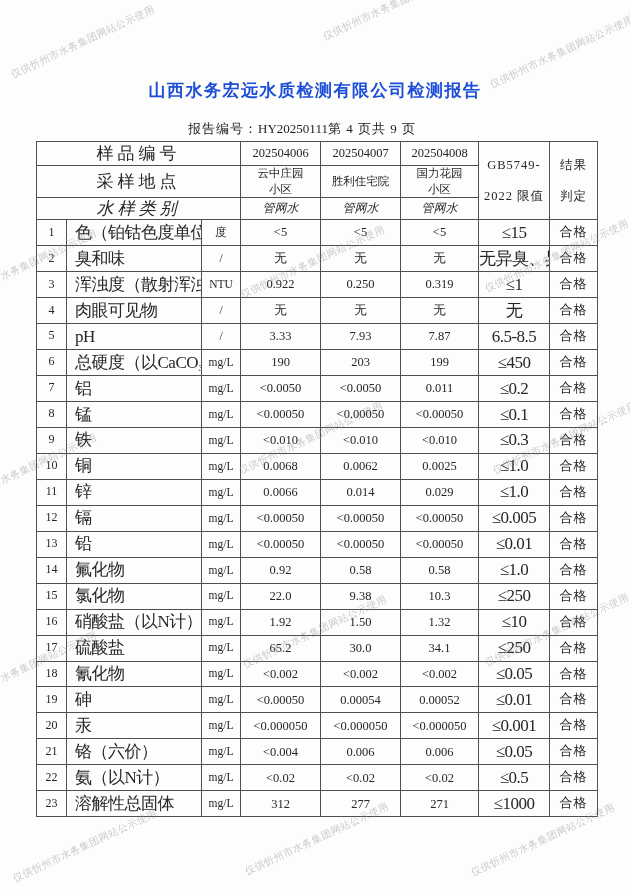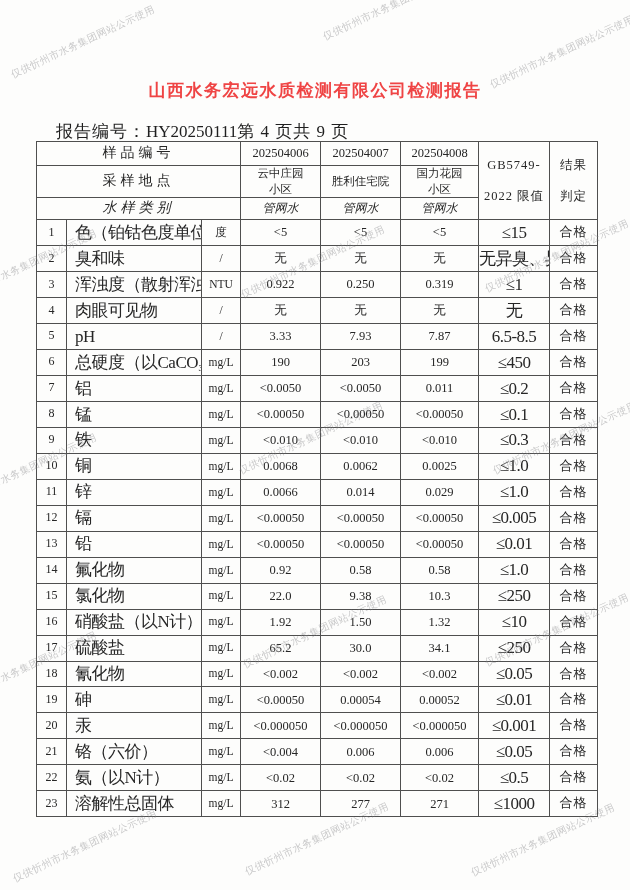--- a/index.html
+++ b/index.html
@@ -8,43 +8,43 @@
     background:#fdfdfc;
     font-family:"Liberation Serif","DejaVu Serif",serif;
     color:#262626;
     position:relative;
     overflow:hidden;
   }
   .page{position:absolute;inset:0;}
   .title{
     position:absolute;top:79px;left:0;width:100%;
     text-align:center;font-size:17px;font-weight:bold;
-    letter-spacing:1.5px;color:#ef4444;
+    letter-spacing:1.5px;color:#1d4ed8;
   }
   .meta{
-    position:absolute;top:120px;left:56px;width:510px;
-    display:flex;justify-content:flex-start;
-    font-size:17px;color:#1f1f1f;
+    position:absolute;top:120px;left:47px;width:510px;
+    display:flex;justify-content:center;
+    font-size:13px;color:#1f1f1f;
   }
   .meta .rn-label{letter-spacing:1px;}
   .meta .pg{letter-spacing:1px;}
   table{
     position:absolute;left:36px;top:141px;
     border-collapse:collapse;table-layout:fixed;width:561px;
   }
   td{
     border:1px solid #4f4f4f;
     text-align:center;vertical-align:middle;
     font-size:12px;padding:0;line-height:1.15;
     overflow:hidden;
   }
   tr.hr1 td{height:23px;}
   tr.hr2 td{height:31px;}
   tr.hr3 td{height:21px;font-style:italic;}
-  td.hlabel{letter-spacing:4px;font-size:14px;}
+  td.hlabel{letter-spacing:4px;font-size:17px;}
   td.site{white-space:pre-line;font-size:11.5px;line-height:1.35;}
   td.tall{white-space:pre-line;line-height:2.45;font-size:12.5px;letter-spacing:1px;}
   td.c-item{
     text-align:left;padding-left:8px;font-size:17px;
     letter-spacing:-0.5px;white-space:nowrap;
   }
   td.c-no{font-size:12px;}
   td.c-unit{font-size:11.5px;}
   td.c-val{font-size:12.5px;}
   td.c-limit{font-size:17px;white-space:nowrap;letter-spacing:-0.5px;}

